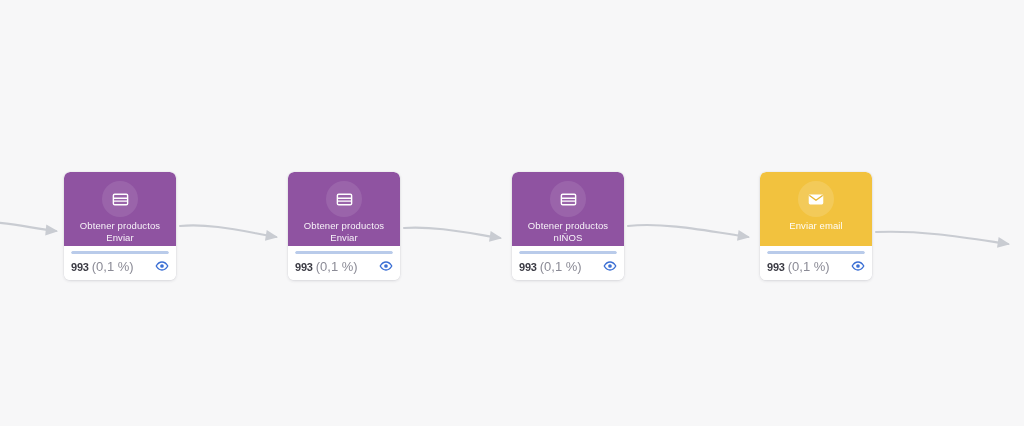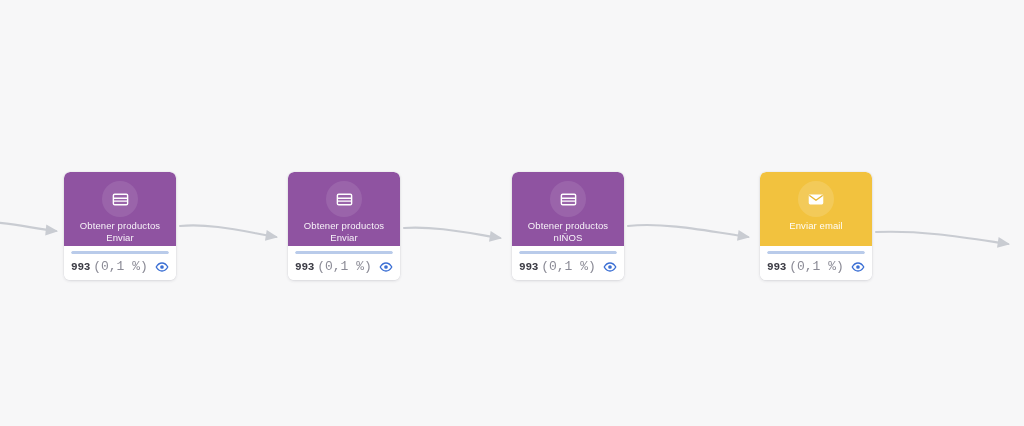--- a/index.html
+++ b/index.html
@@ -96,23 +96,21 @@
     overflow: hidden;
   }
   .progress-fill {
     height: 100%;
     background: #b9cbea;
     border-radius: 2px;
   }
 
   .foot-row {
     display: flex;
-    align-items: center;
     justify-content: space-between;
-    font-family: Liberation Mono, monospace;
   }
   .stat {
     display: flex;
     align-items: baseline;
     gap: 3px;
     white-space: nowrap;
   }
   .stat-count {
     font-size: 11px;
     font-weight: bold;

